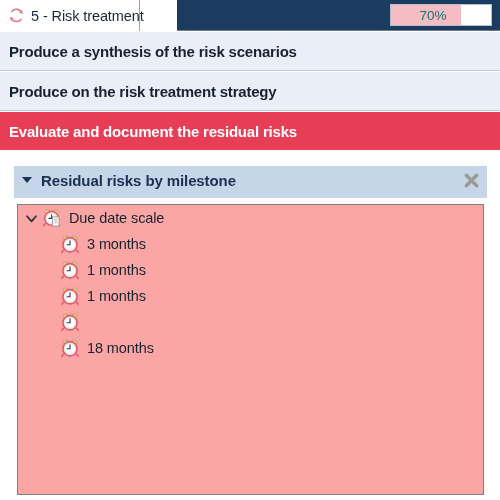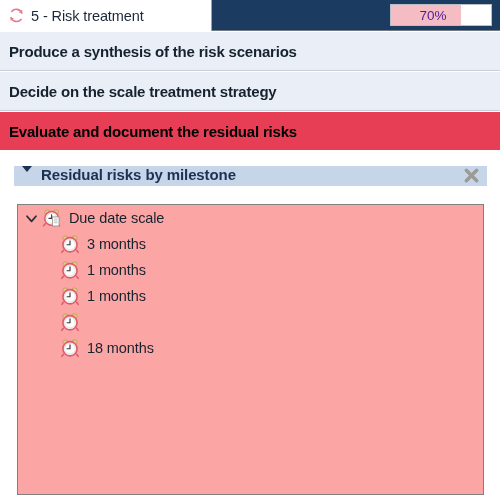--- a/index.html
+++ b/index.html
@@ -18,21 +18,21 @@
   
   .topbar {
     position: absolute;
     left: 0; top: 0;
     width: 500px; height: 31px;
     background: #ffffff;
   }
   .topbar-tab {
     position: absolute;
     left: 0; top: 0;
-    width: 212px; height: 31px;
+    width: 140px; height: 31px;
     background: #ffffff;
     border-right: 1px solid #9aa3ad;
     box-sizing: border-box;
     display: flex;
     align-items: center;
     padding-left: 8px;
   }
   .cycle-icon {
     width: 17px; height: 17px;
     flex: 0 0 17px;
@@ -65,21 +65,21 @@
     left: 0; top: 0; bottom: 0;
     background: #f6bcc4;
   }
   .progress-label {
     position: absolute;
     left: 0; top: 0; right: 0; bottom: 0;
     display: flex;
     align-items: center;
     justify-content: center;
     font-size: 13.5px;
-    color: #4c1d95;
+    color: #0f766e;
     padding-right: 16px;
     box-sizing: border-box;
   }
 
   
   .rows {
     position: absolute;
     left: 0; top: 31px;
     width: 500px;
   }
@@ -94,36 +94,36 @@
     letter-spacing: -0.2px;
   }
   .task-row.light {
     background: #e9eef7;
     color: #16232f;
     border-top: 1px solid #ffffff;
     border-bottom: 1px solid #c9cfd8;
   }
   .task-row.accent {
     background: #e83e55;
-    color: #000000;
+    color: #ffffff;
     border-top: 1px solid #ffffff;
     border-bottom: 1px solid #ffffff;
   }
 
   
   .panel {
     position: absolute;
     left: 14px; top: 166px;
     width: 473px;
   }
   .panel-header {
-    height: 20px;
+    height: 32px;
     background: #c6d5e8;
     display: flex;
-    align-items: flex-start;
+    align-items: center;
     padding: 0 6px 4px 8px;
     box-sizing: border-box;
   }
   .caret {
     width: 0; height: 0;
     border-left: 5px solid transparent;
     border-right: 5px solid transparent;
     border-top: 6px solid #1b3055;
     margin-right: 9px;
     flex: 0 0 auto;
@@ -200,21 +200,21 @@
     </svg>
     <span class="topbar-tab-label">5 - Risk treatment</span>
   </div>
 </div>
 
 <div class="rows">
   <div class="task-row light">
     <span>Produce a synthesis of the risk scenarios</span>
   </div>
   <div class="task-row light">
-    <span>Decide on the scale treatment strategy</span>
+    <span>Produce on the risk treatment strategy</span>
   </div>
   <div class="task-row accent">
     <span>Evaluate and document the residual risks</span>
   </div>
 </div>
 
 <div class="panel">
   <div class="panel-header">
     <span class="caret"></span>
     <span class="panel-title">Residual risks by milestone</span>

